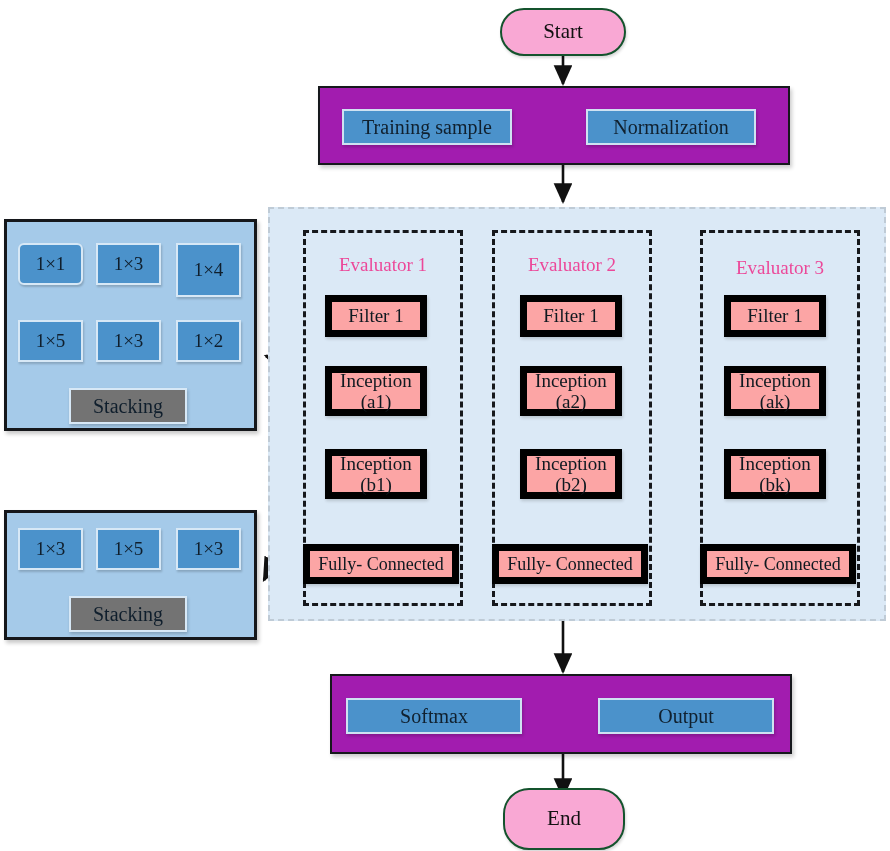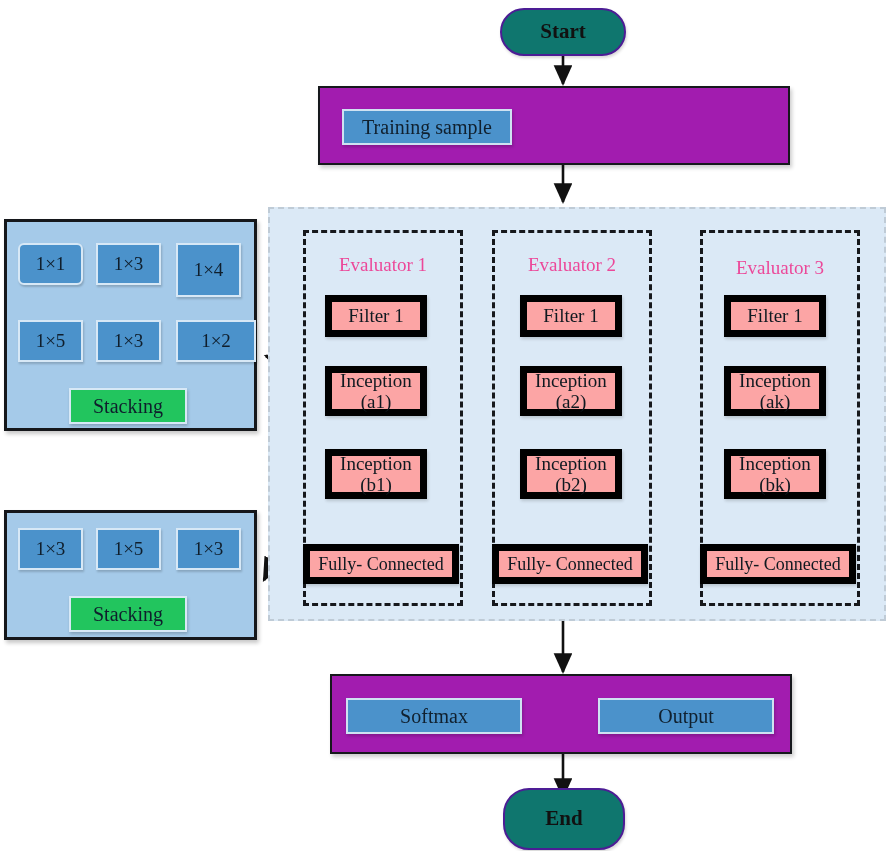--- a/index.html
+++ b/index.html
@@ -8,27 +8,26 @@
     width:890px;height:851px;position:relative;overflow:hidden;
   }
   #stage{position:absolute;left:0;top:0;width:890px;height:851px;}
   .abs{position:absolute;box-sizing:border-box;}
 
   
   .ctr{display:flex;align-items:center;justify-content:center;text-align:center;line-height:1.12;}
 
   
   .capsule{
-    background:#0f766e;
-    border:2px solid #4c1d95;
+    background:#f9a8d4;
+    border:2px solid #14532d;
     border-radius:26px;
     color:#111;
     font-size:21px;
     box-shadow:1px 2px 3px rgba(0,0,0,.16);
-    font-weight:bold;
   }
 
   
   .panel{
     background:#a21caf;
     border:2.5px solid #16181c;
     box-shadow:2px 3px 4px rgba(0,0,0,.20);
   }
 
   
@@ -47,21 +46,21 @@
     box-shadow:2px 3px 4px rgba(0,0,0,.22);
   }
   .kchip{
     background:#4b92cb;
     border:2px solid #d7e8f6;
     color:#0f1e2c;
     font-size:19px;
     box-shadow:1px 2px 2px rgba(0,0,0,.18);
   }
   .kstack{
-    background:#22c55e;
+    background:#737373;
     border:2px solid #d7e8f6;
     color:#0f1e2c;
     font-size:20px;
     box-shadow:1px 2px 3px rgba(0,0,0,.20);
   }
 
   
   .evalwrap{
     background:#dbe9f6;
     border:2px dashed #bfcbd6;
@@ -140,20 +139,23 @@
   </svg>
 
   <div class="abs capsule ctr" style="left:500px;top:8px;width:126px;height:48px;">
     <span>Start</span>
   </div>
 
   <div class="abs panel" style="left:318px;top:86px;width:472px;height:79px;">
     <div class="abs chip ctr" style="left:22px;top:21px;width:170px;height:36px;">
       <span>Training sample</span>
     </div>
+    <div class="abs chip ctr" style="left:266px;top:21px;width:170px;height:36px;">
+      <span>Normalization</span>
+    </div>
   </div>
 
   <div class="abs evalwrap" style="left:268px;top:207px;width:618px;height:414px;"></div>
 
   <div class="abs evalbox" style="left:303px;top:230px;width:160px;height:376px;"></div>
   <div class="abs ctr evaltitle" style="left:303px;top:252px;width:160px;height:26px;">
     <span>Evaluator 1</span>
   </div>
   <div class="abs nodebox ctr" style="left:325px;top:295px;width:102px;height:42px;">
     <span>Filter 1</span>
@@ -217,21 +219,21 @@
   </div>
   <div class="abs kchip ctr" style="left:176px;top:243px;width:65px;height:54px;">
     <span>1×4</span>
   </div>
   <div class="abs kchip ctr" style="left:18px;top:320px;width:65px;height:42px;">
     <span>1×5</span>
   </div>
   <div class="abs kchip ctr" style="left:96px;top:320px;width:65px;height:42px;">
     <span>1×3</span>
   </div>
-  <div class="abs kchip ctr" style="left:176px;top:320px;width:80px;height:42px;">
+  <div class="abs kchip ctr" style="left:176px;top:320px;width:65px;height:42px;">
     <span>1×2</span>
   </div>
   <div class="abs kstack ctr" style="left:69px;top:388px;width:118px;height:36px;">
     <span>Stacking</span>
   </div>
 
   <div class="abs detail" style="left:4px;top:510px;width:253px;height:130px;"></div>
   <div class="abs kchip ctr" style="left:18px;top:528px;width:65px;height:42px;">
     <span>1×3</span>
   </div>

